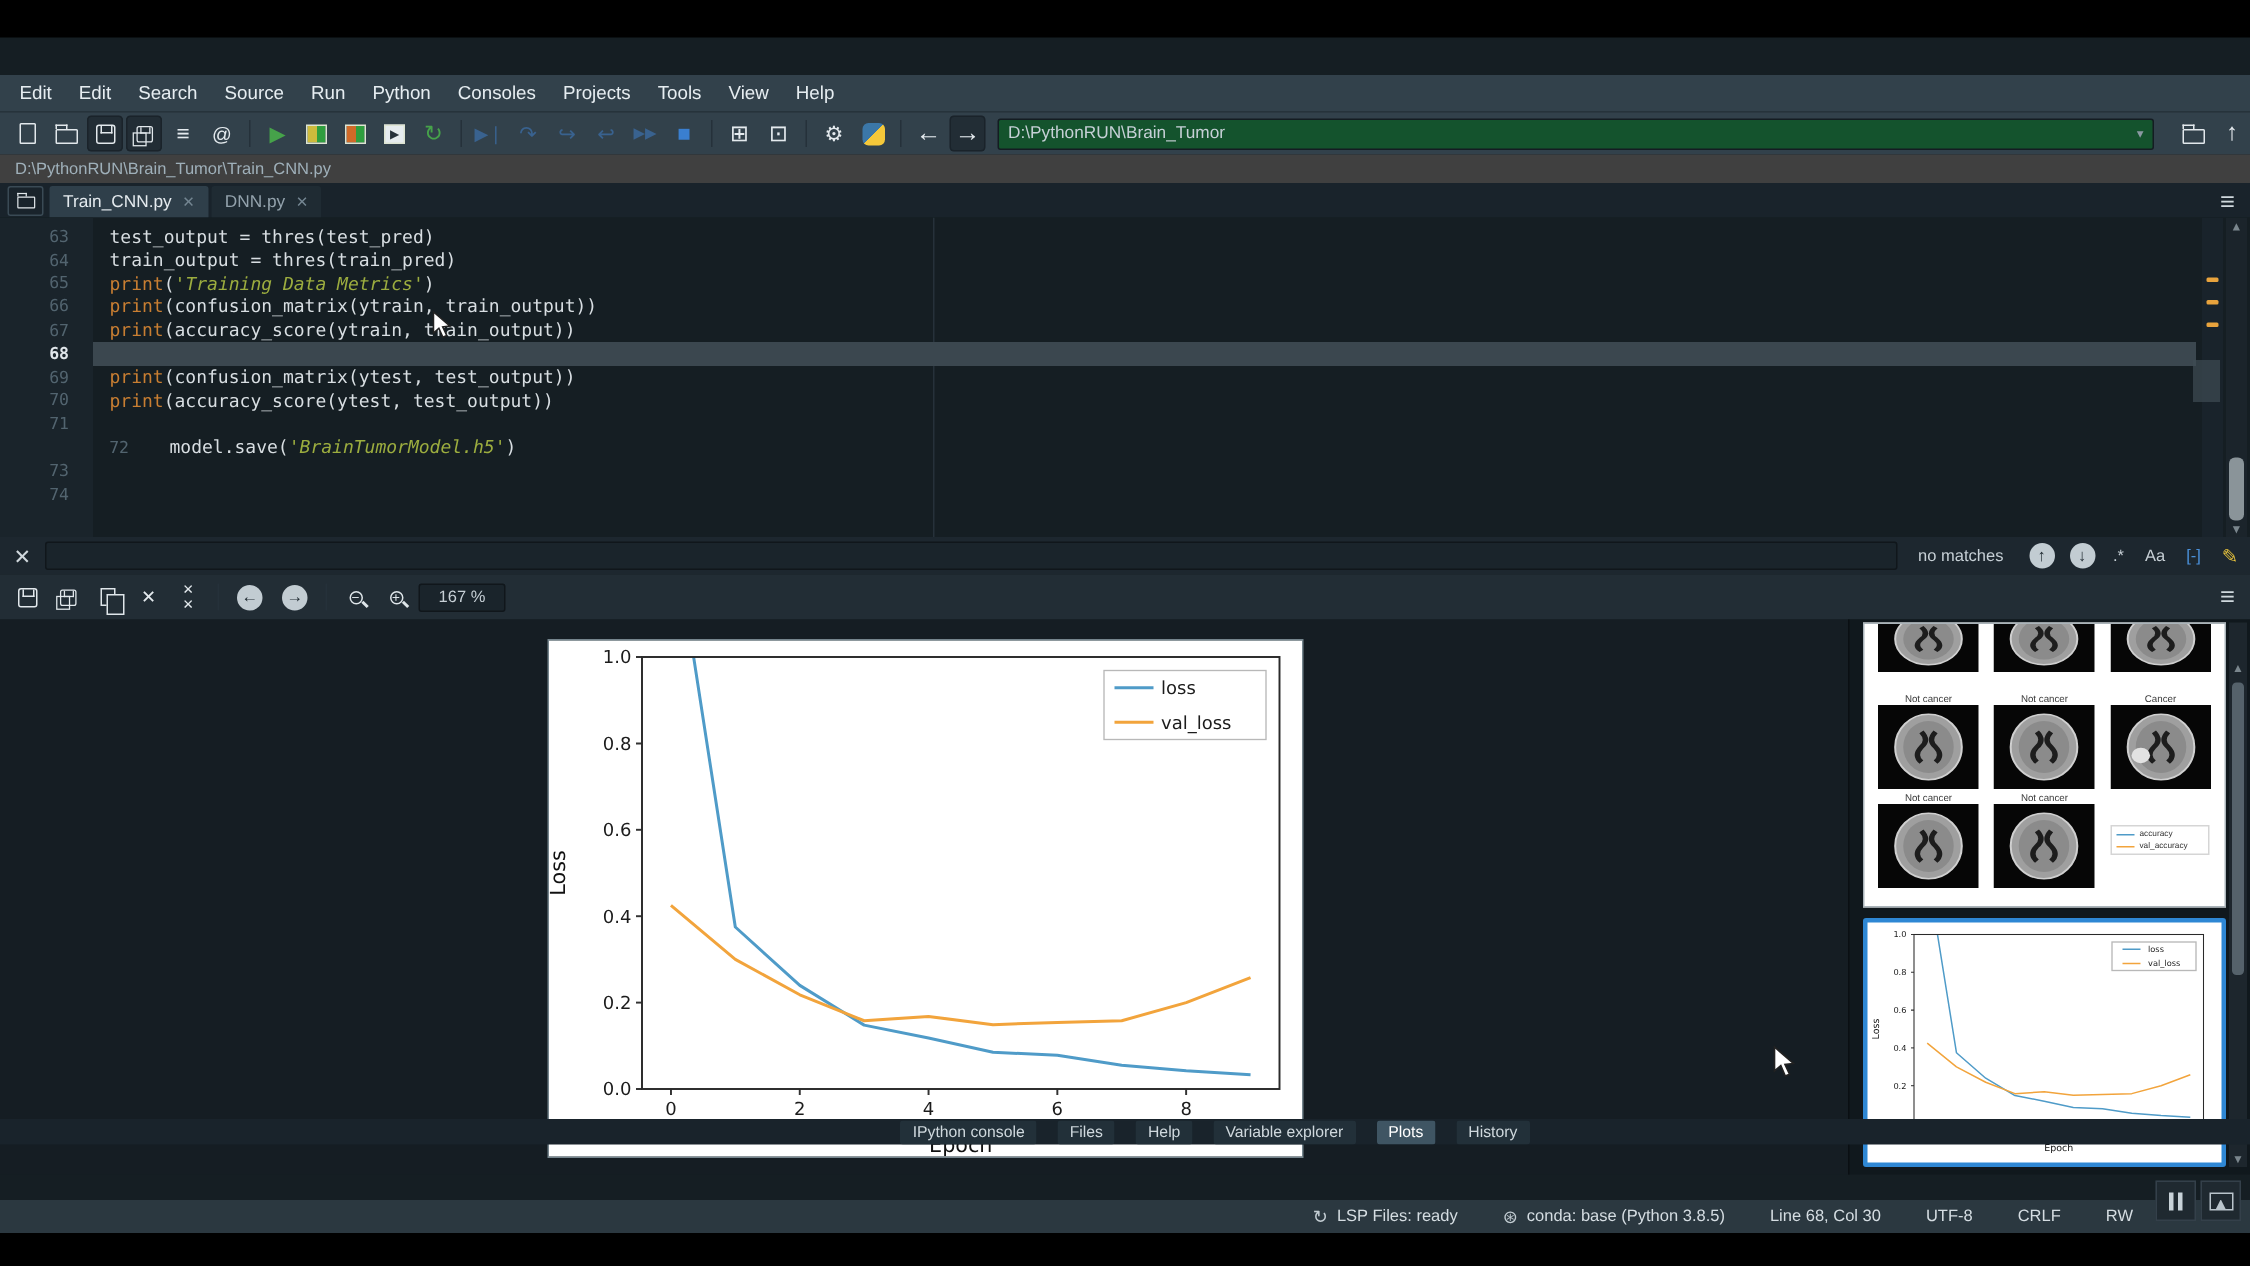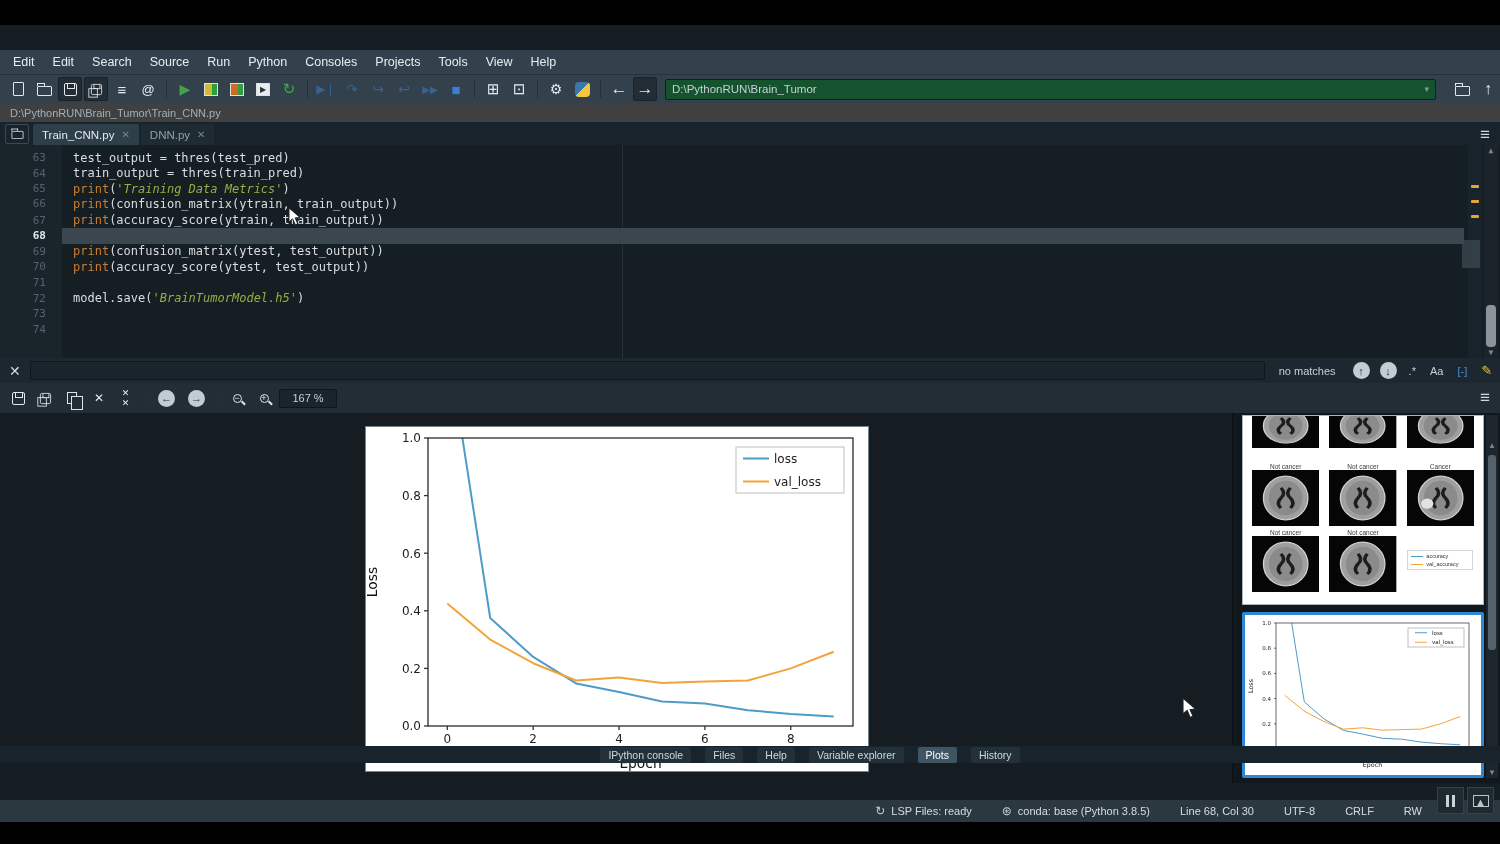--- a/index.html
+++ b/index.html
@@ -285,21 +285,21 @@
           <span class="code-text"><span class="seg-bi">print</span><span class="seg-pl">(confusion_matrix(ytest, test_output))</span></span>
         </div>
         <div class="code-line" style="top: 114.2px;">
           <span class="ln">70</span>
           <span class="code-text"><span class="seg-bi">print</span><span class="seg-pl">(accuracy_score(ytest, test_output))</span></span>
         </div>
         <div class="code-line" style="top: 129.8px;">
           <span class="ln">71</span>
           <span class="code-text"></span>
         </div>
-        <div class="code-line" style="top: 145.4px;">
+        <div class="code-line" style="top: 145.4px; padding-left: 40px;">
           <span class="ln">72</span>
           <span class="code-text"><span class="seg-pl">model.save(</span><span class="seg-st">'BrainTumorModel.h5'</span><span class="seg-pl">)</span></span>
         </div>
         <div class="code-line" style="top: 161px;">
           <span class="ln">73</span>
           <span class="code-text"></span>
         </div>
         <div class="code-line" style="top: 176.6px;">
           <span class="ln">74</span>
           <span class="code-text"></span>

